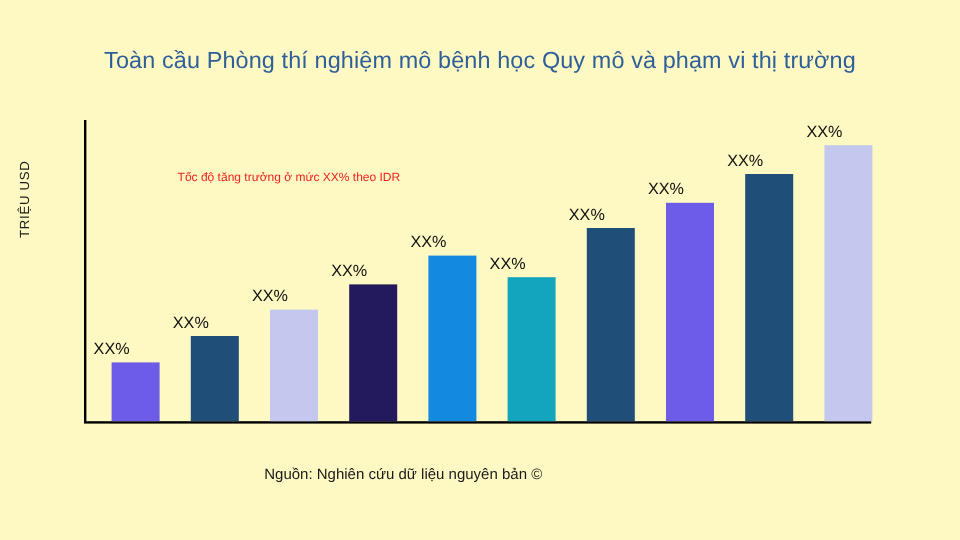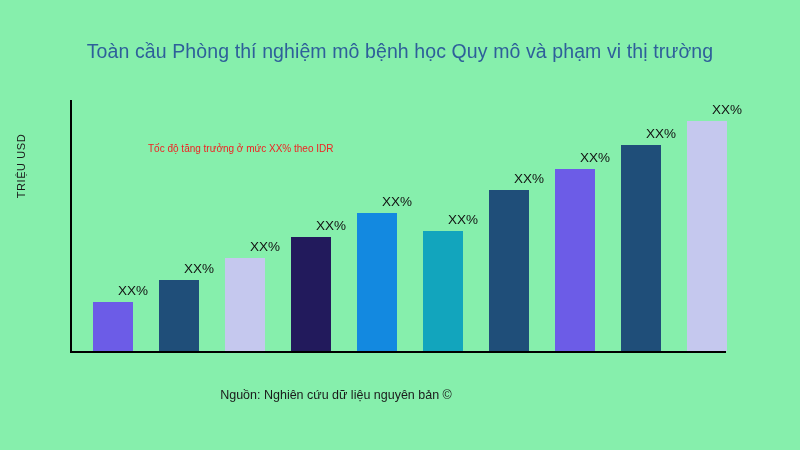--- a/index.html
+++ b/index.html
@@ -10,21 +10,21 @@
     width: 800px;
     height: 450px;
     background: #ffffff;
     font-family: "Liberation Sans", sans-serif;
     overflow: hidden;
   }
   #canvas {
     position: relative;
     width: 800px;
     height: 450px;
-    background: #86efac;
+    background: #fef9c3;
   }
   #chart-title {
     position: absolute;
     left: 0;
     top: 40px;
     width: 800px;
     text-align: center;
     font-size: 19.5px;
     color: #2e5f9a;
     letter-spacing: 0.1px;
@@ -82,21 +82,21 @@
   .bar {
     position: absolute;
     left: 15px;
     width: 40px;
     bottom: 99px;
   }
   .bar-value {
     position: absolute;
     left: 0;
     width: 70px;
-    text-align: right;
+    text-align: left;
     font-size: 13.5px;
     color: #111111;
     white-space: nowrap;
   }
   #source-note {
     position: absolute;
     left: 0;
     top: 388px;
     width: 672px;
     text-align: center;

